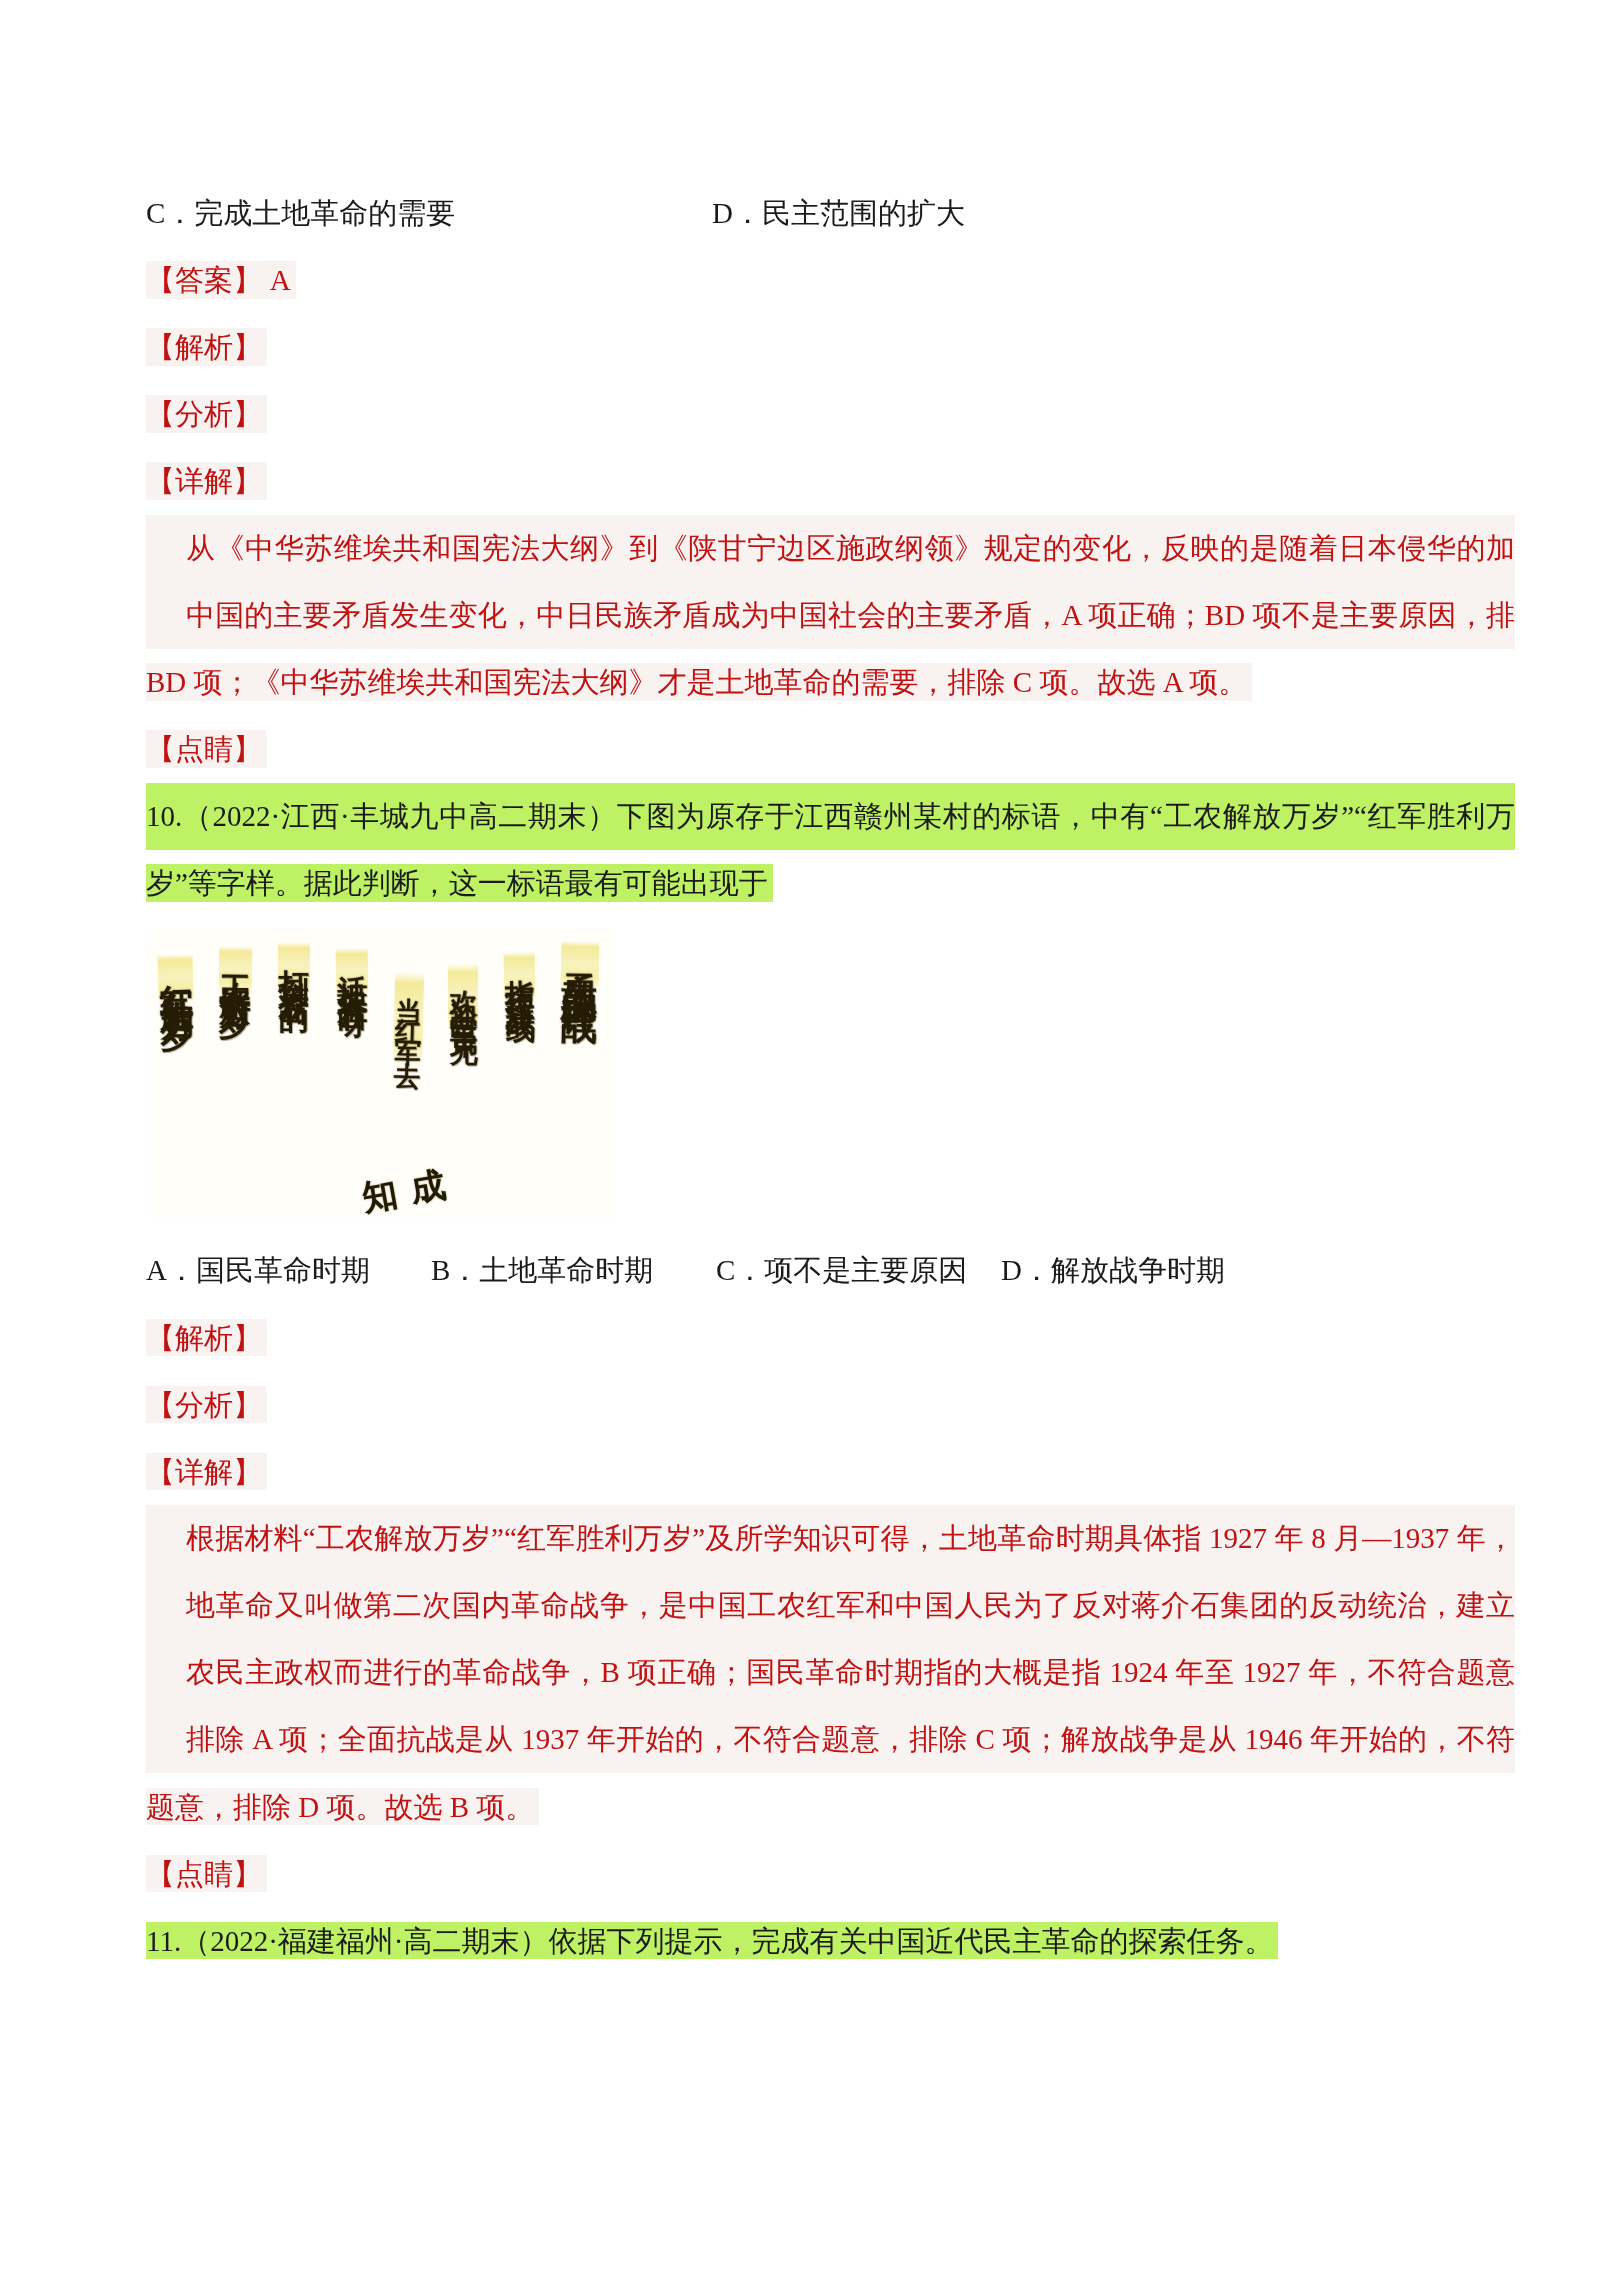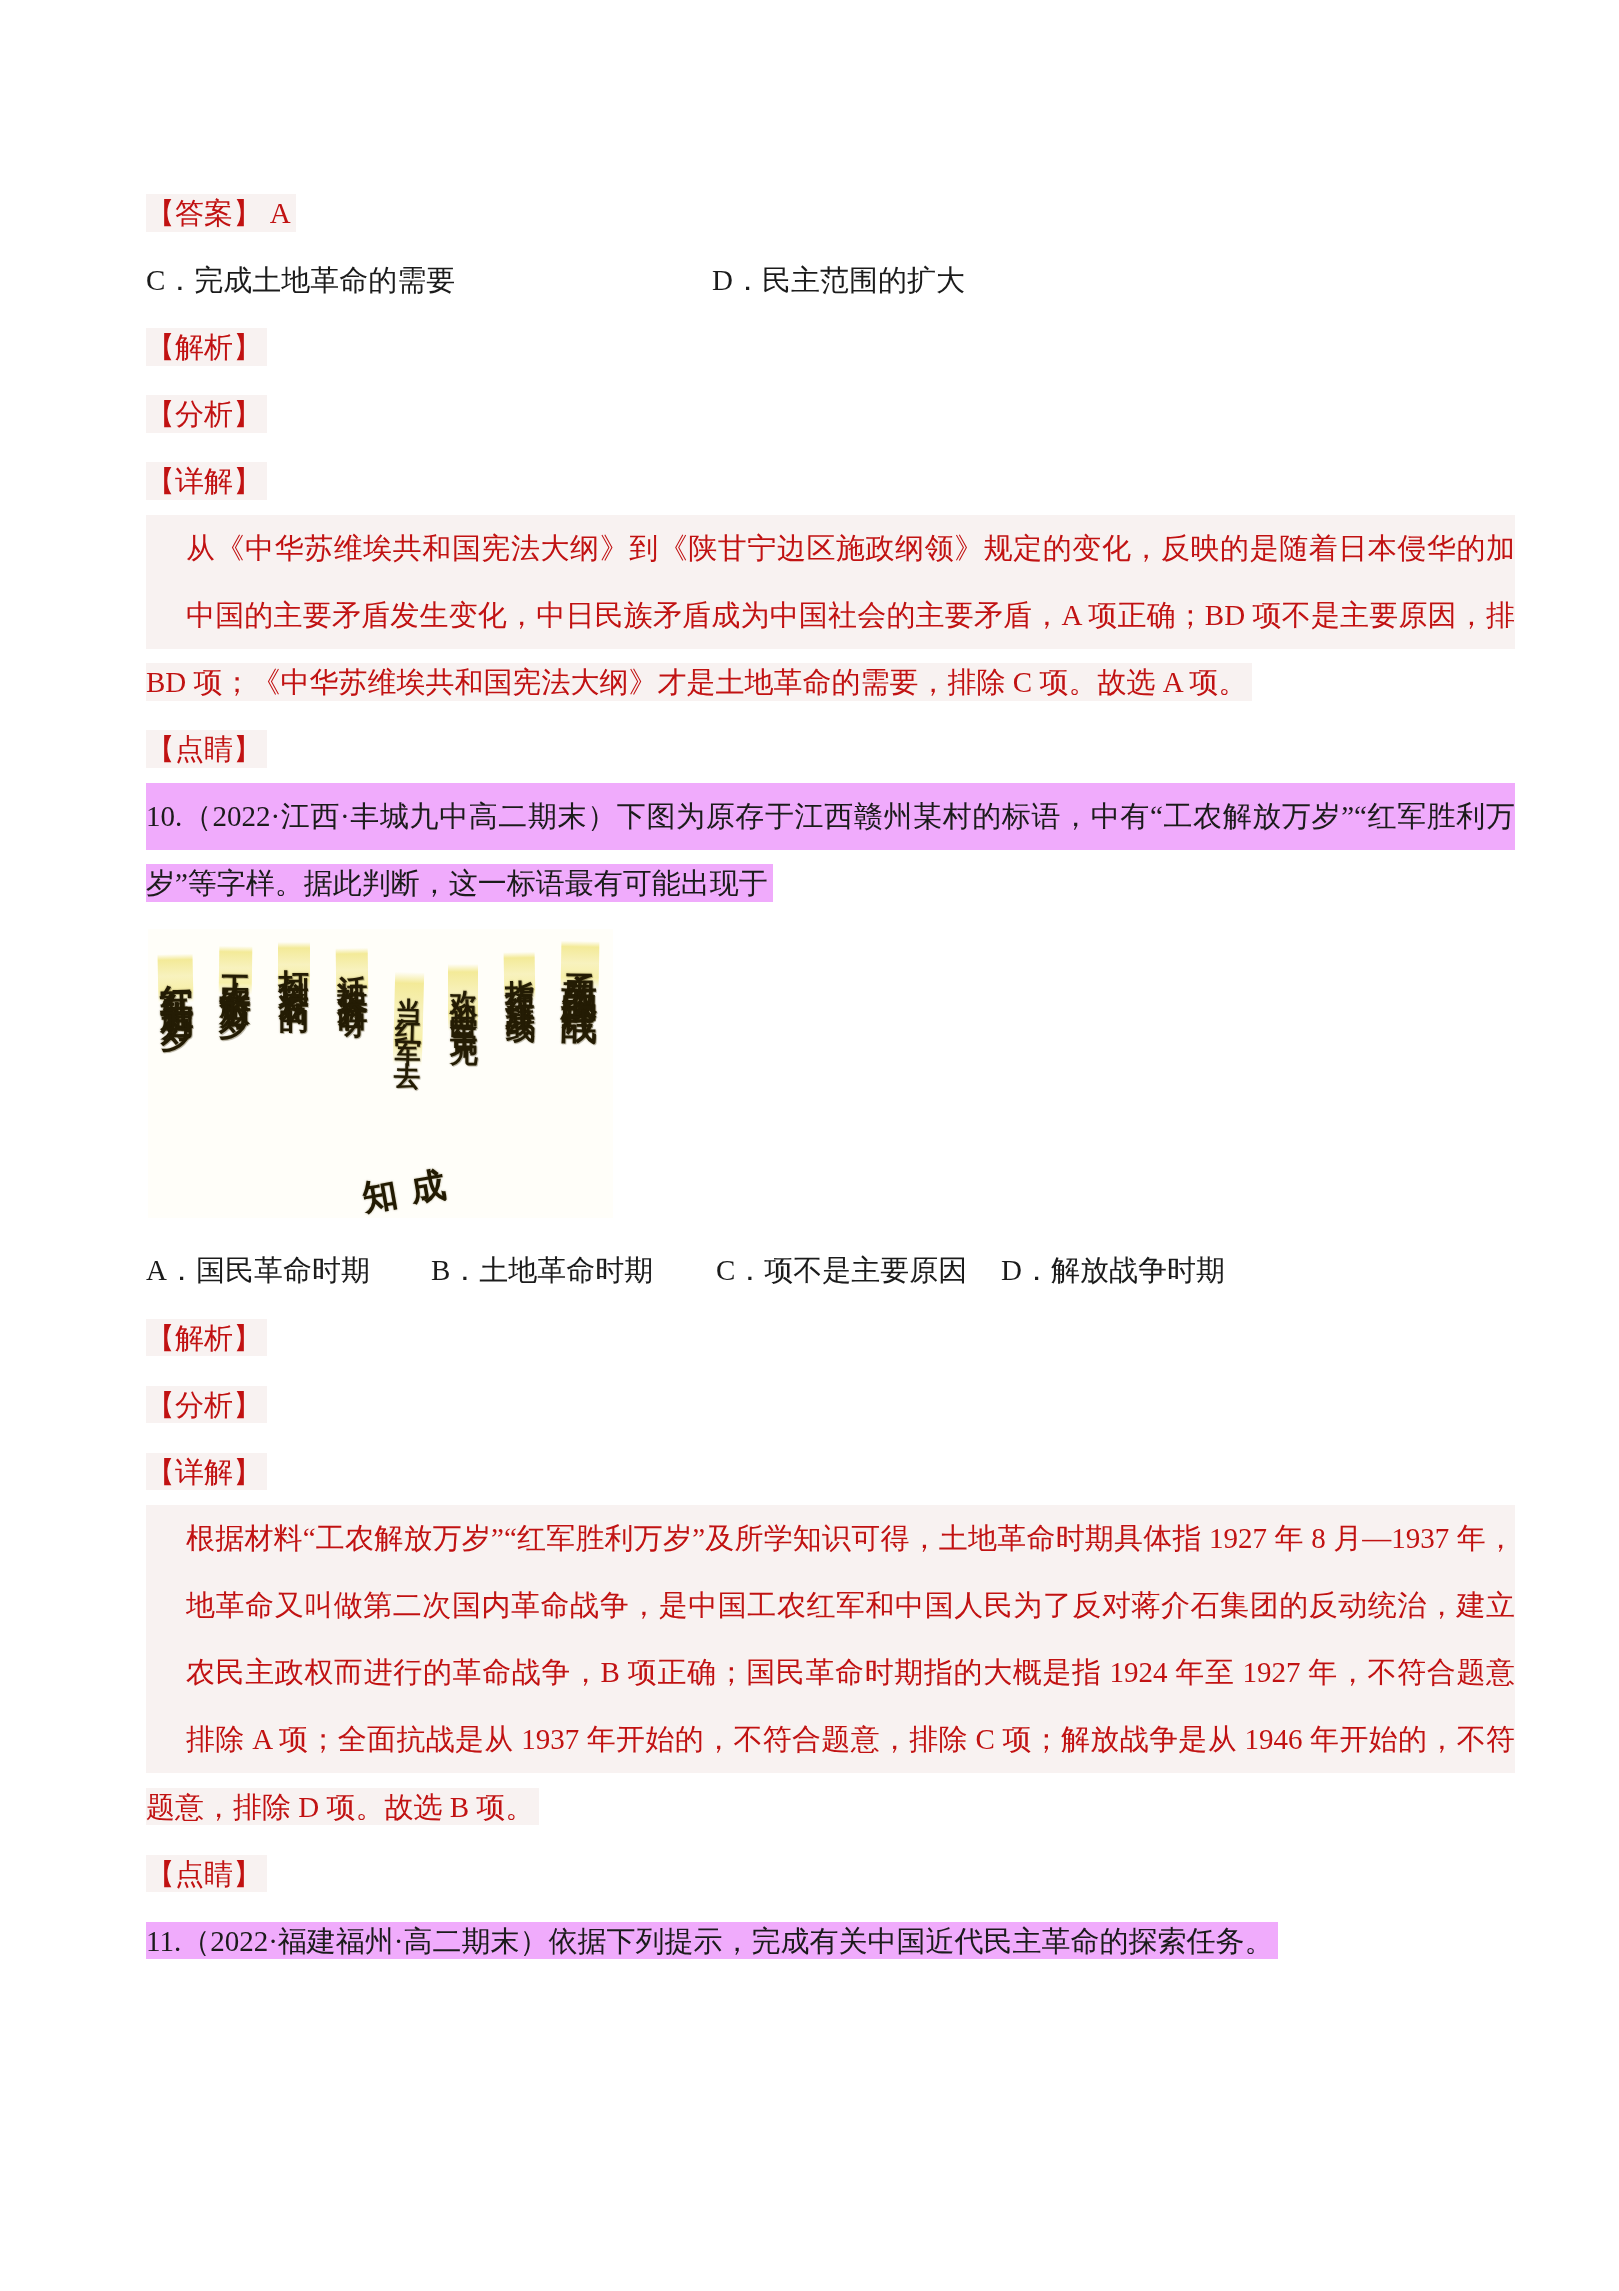--- a/index.html
+++ b/index.html
@@ -11,21 +11,21 @@
     padding:180px 104px 0 146px;
     font-family:"Liberation Serif","DejaVu Serif",serif;
     font-size:29px;
     color:#1b1b1b;
     overflow:hidden;
   }
   .line{height:67px;line-height:67px;white-space:nowrap;}
   .just{white-space:normal;text-align:justify;text-align-last:justify;height:67px;line-height:67px;overflow:hidden;}
   .red{color:#c11212;}
   .bandr{background:#f8f2f1;padding-left:40px;}
-  .bandg{background:#f0abfc;}
+  .bandg{background:#bef264;}
   .hspan{padding:2.9px 4.9px 2.9px 0;}
   .ansletter{margin-left:7.8px;font-family:"Liberation Serif",serif;}
   
   .optc{display:inline-block;width:566px;}
   
   .optrow span{display:inline-block;}
   .optrow .o1,.optrow .o2,.optrow .o3{width:285px;}
   
   .slogan{
     position:relative;
@@ -68,25 +68,25 @@
   }
   
   .kai{font-size:26.5px;font-style:italic;color:#242424;letter-spacing:1px;}
 </style>
 </head>
 <body>
 
 <div class="page">
 
   <div class="line">
-    <span class="red bandr hspan"><span>【答案】</span><span class="ansletter">A</span></span>
+    <span class="optc">C．完成土地革命的需要</span><span>D．民主范围的扩大</span>
   </div>
 
   <div class="line">
-    <span class="optc">C．完成土地革命的需要</span><span>D．民主范围的扩大</span>
+    <span class="red bandr hspan"><span>【答案】</span><span class="ansletter">A</span></span>
   </div>
 
   <div class="line">
     <span class="red bandr hspan">【解析】</span>
   </div>
 
   <div class="line">
     <span class="red bandr hspan">【分析】</span>
   </div>
 

